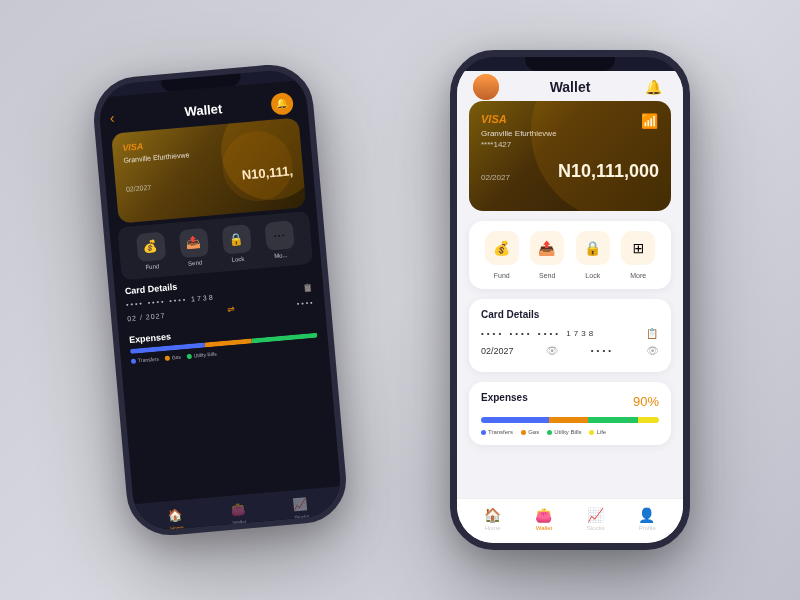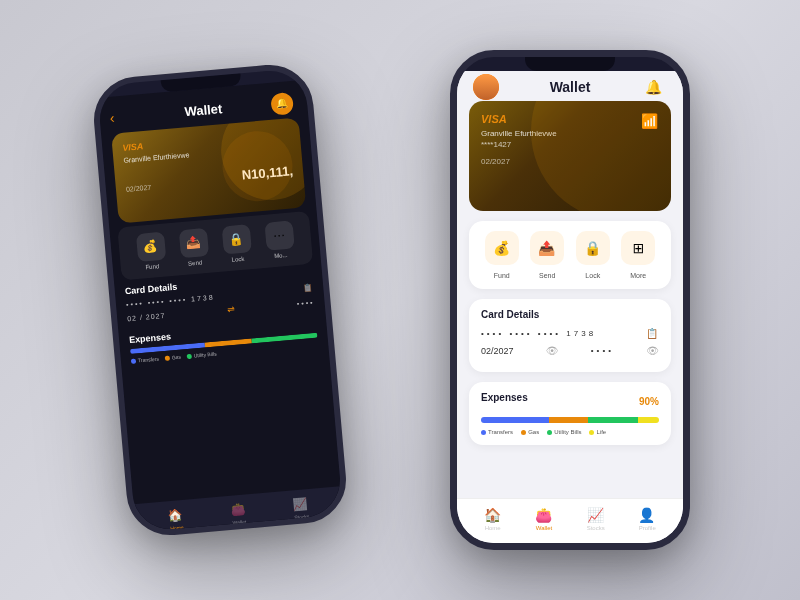--- a/index.html
+++ b/index.html
@@ -486,22 +486,22 @@
 
     .expenses-header {
       display: flex;
       justify-content: space-between;
       align-items: center;
       margin-bottom: 6px;
     }
 
     .expenses-percent {
       color: #e8890a;
-      font-size: 10px;
-      font-weight: 700;
+      font-size: 13px;
+      font-weight: 400;
     }
 
     .progress-bar-light {
       height: 6px;
       border-radius: 3px;
       display: flex;
       overflow: hidden;
       margin-bottom: 6px;
     }
 
@@ -679,20 +679,21 @@
 
       <div class="light-content">
 
         <div class="light-card">
           <span class="card-wifi">📶</span>
           <div class="card-visa">VISA</div>
           <div class="card-name">Granville Efurthievwe</div>
           <div class="card-digits" style="color:rgba(255,255,255,0.7);font-size:8px;margin-top:2px;">****1427</div>
           <div style="display:flex; justify-content:space-between; align-items:flex-end; margin-top:6px;">
             <div class="card-expiry">02/2027</div>
+            <div class="card-amount">N10,111,000</div>
           </div>
         </div>
 
         <div class="light-actions">
           <div class="action-item">
             <div class="action-icon-light">💰</div>
             <span class="action-label-light">Fund</span>
           </div>
           <div class="action-item">
             <div class="action-icon-light">📤</div>

